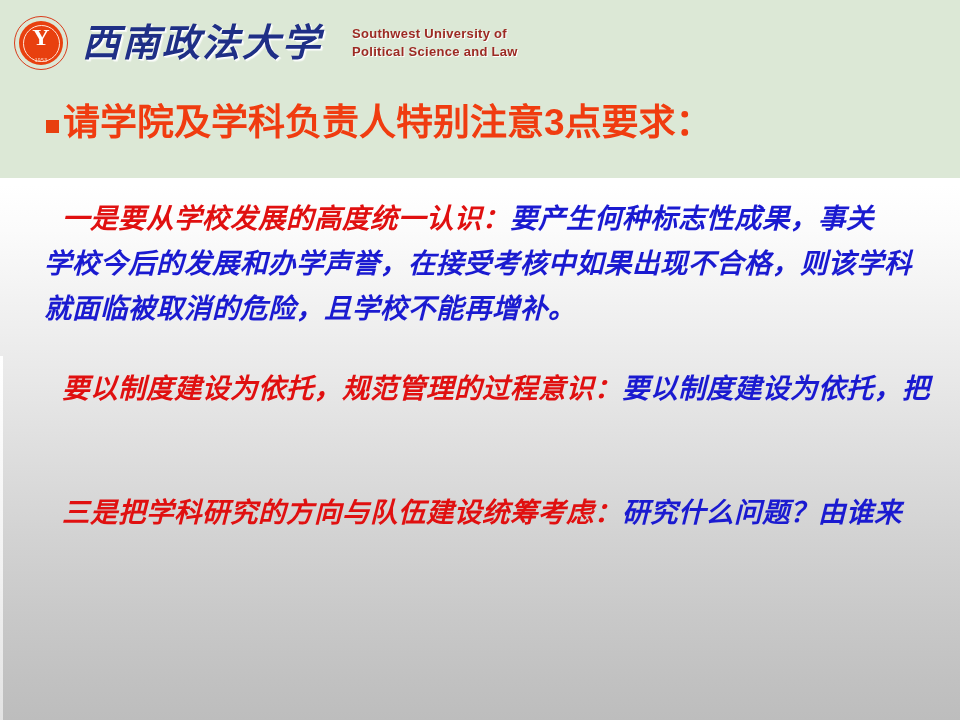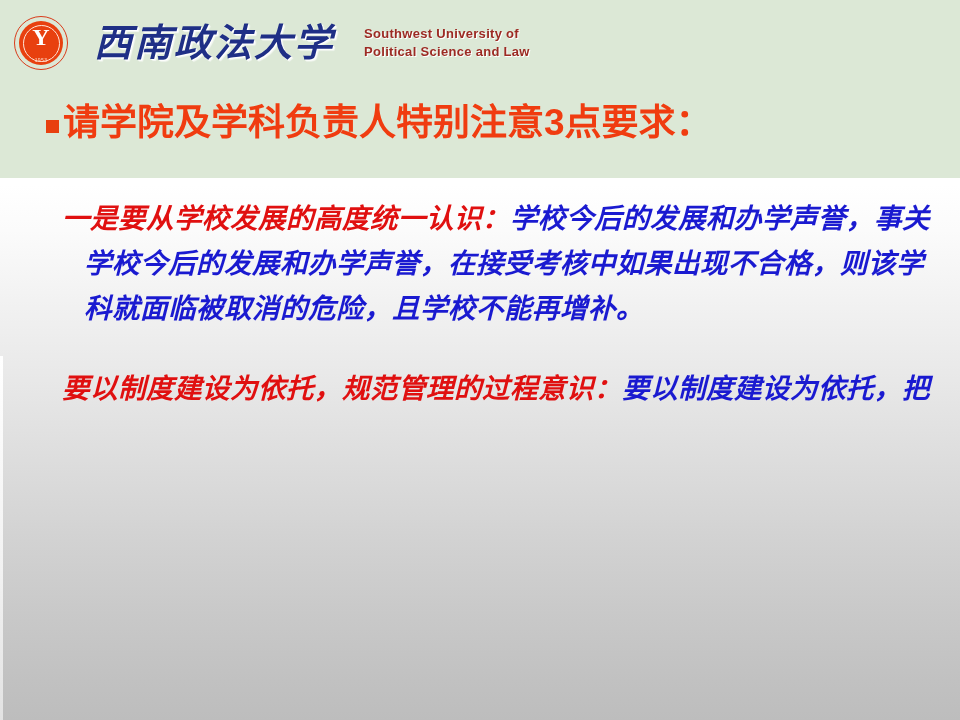--- a/index.html
+++ b/index.html
@@ -100,21 +100,21 @@
   .cn-name {
     font-family: "Liberation Serif", "DejaVu Serif", serif;
     font-size: 38px;
     font-weight: bold;
     font-style: italic;
     color: #1f2f86;
     letter-spacing: 2px;
     text-shadow: 1px 1px 0 #ffffff, 2px 2px 1px rgba(255,255,255,0.7);
     white-space: nowrap;
     line-height: 50px;
-    margin-left: 16px;
+    margin-left: 4px;
   }
   .en-name {
     margin-left: 20px;
     color: #9c2a23;
     font-family: "Liberation Sans", sans-serif;
     font-weight: bold;
     font-size: 13px;
     line-height: 18px;
     letter-spacing: 0.3px;
     text-shadow: 1px 1px 0 #ffffff;
@@ -168,21 +168,20 @@
     text-indent: 0;
     letter-spacing: 0.5px;
   }
   .para .lead {
     color: #e01010;
     margin-left: 18px;
   }
   .para .cont {
     color: #1a1ad0;
     display: block;
-    margin-left: 40px;
   }
   .para .firstline { display: block; }
 
   #para1 { top: 18px; }
   #para2 { top: 188px; }
   #para3 { top: 312px; }
 
   .edge-left {
     position: absolute;
     left: 0; top: 178px;
@@ -216,25 +215,26 @@
     <div class="title-row">
       <div class="bullet-square"></div>
       <div class="title-text">请学院及学科负责人特别注意3点要求：</div>
     </div>
   </div>
 
   <div class="body-area">
     <div class="edge-left"></div>
 
     <div class="para" id="para1">
-      <span class="firstline"><span class="lead">一是要从学校发展的高度统一认识：</span><span>学校今后的发展和办学声誉，事关</span></span>
+      <span class="firstline"><span class="lead">一是要从学校发展的高度统一认识：</span><span>要产生何种标志性成果，事关</span></span>
       <span class="cont">学校今后的发展和办学声誉，在接受考核中如果出现不合格，则该学科就面临被取消的危险，且学校不能再增补。</span>
     </div>
 
     <div class="para" id="para2">
       <span class="firstline"><span class="lead">要以制度建设为依托，规范管理的过程意识：</span><span>要以制度建设为依托，把</span></span>
     </div>
 
     <div class="para" id="para3">
+      <span class="firstline"><span class="lead">三是把学科研究的方向与队伍建设统筹考虑：</span><span>研究什么问题？由谁来</span></span>
     </div>
   </div>
 
 </div>
 
 </body></html>

